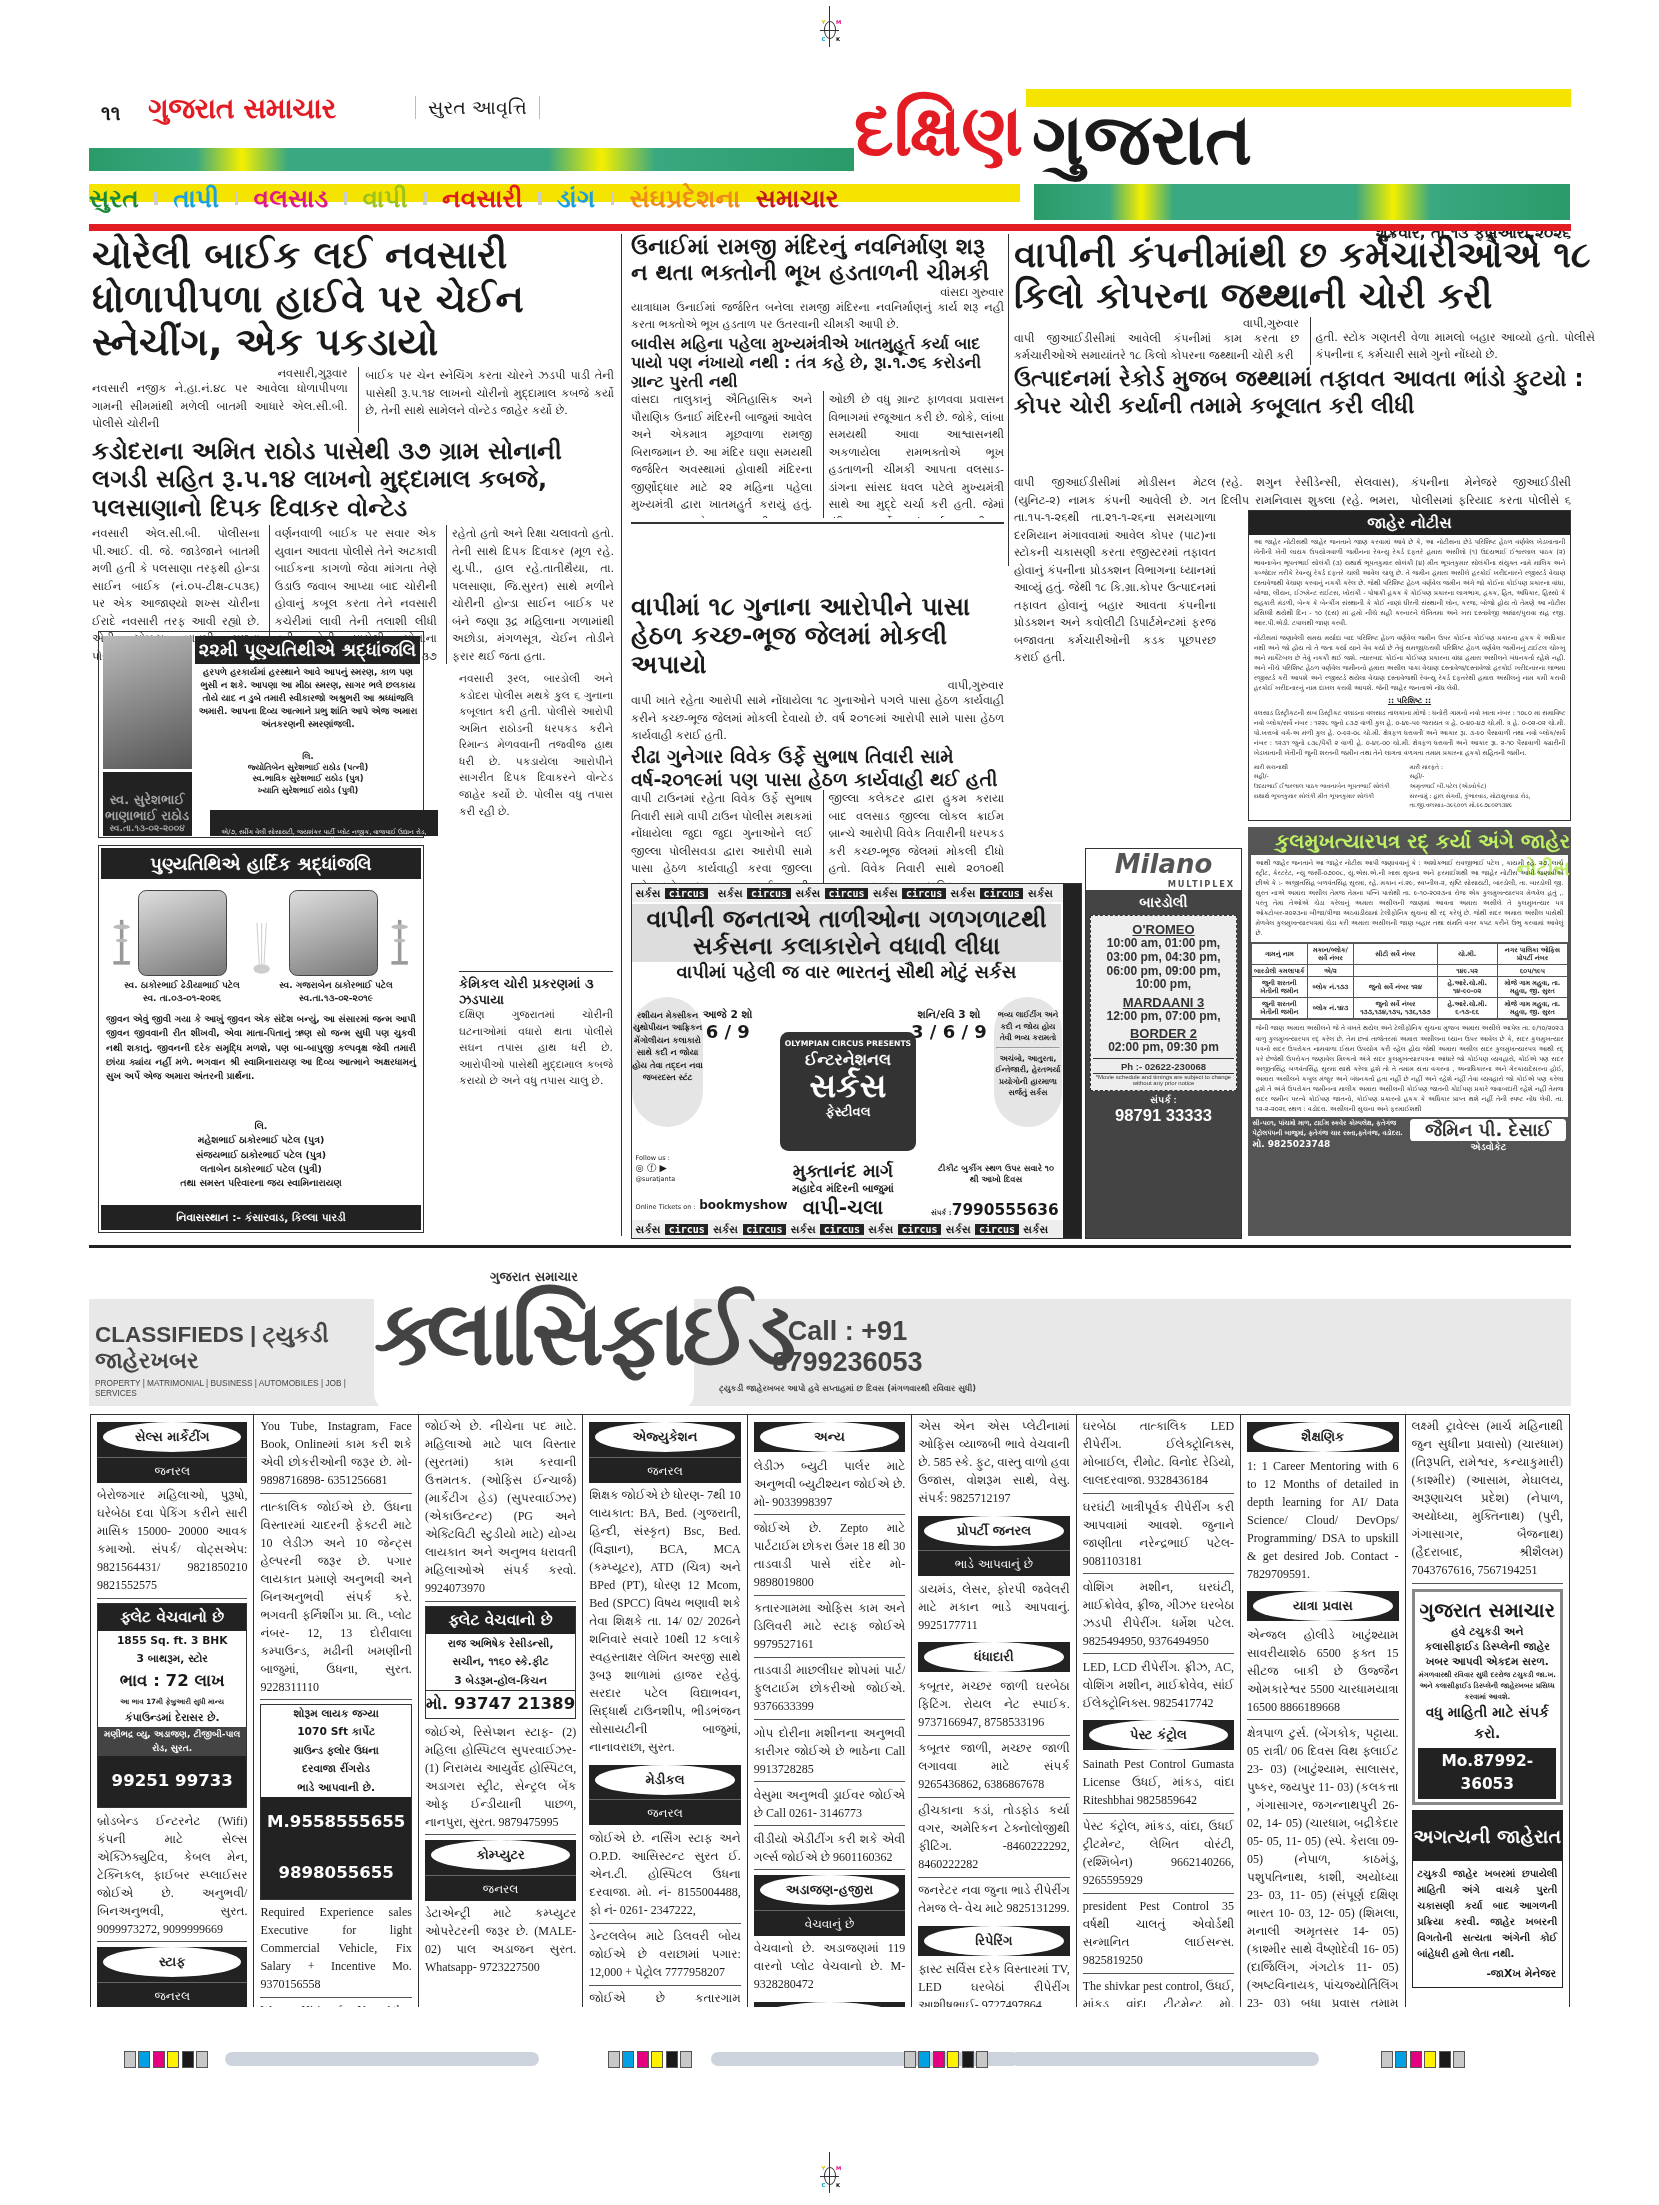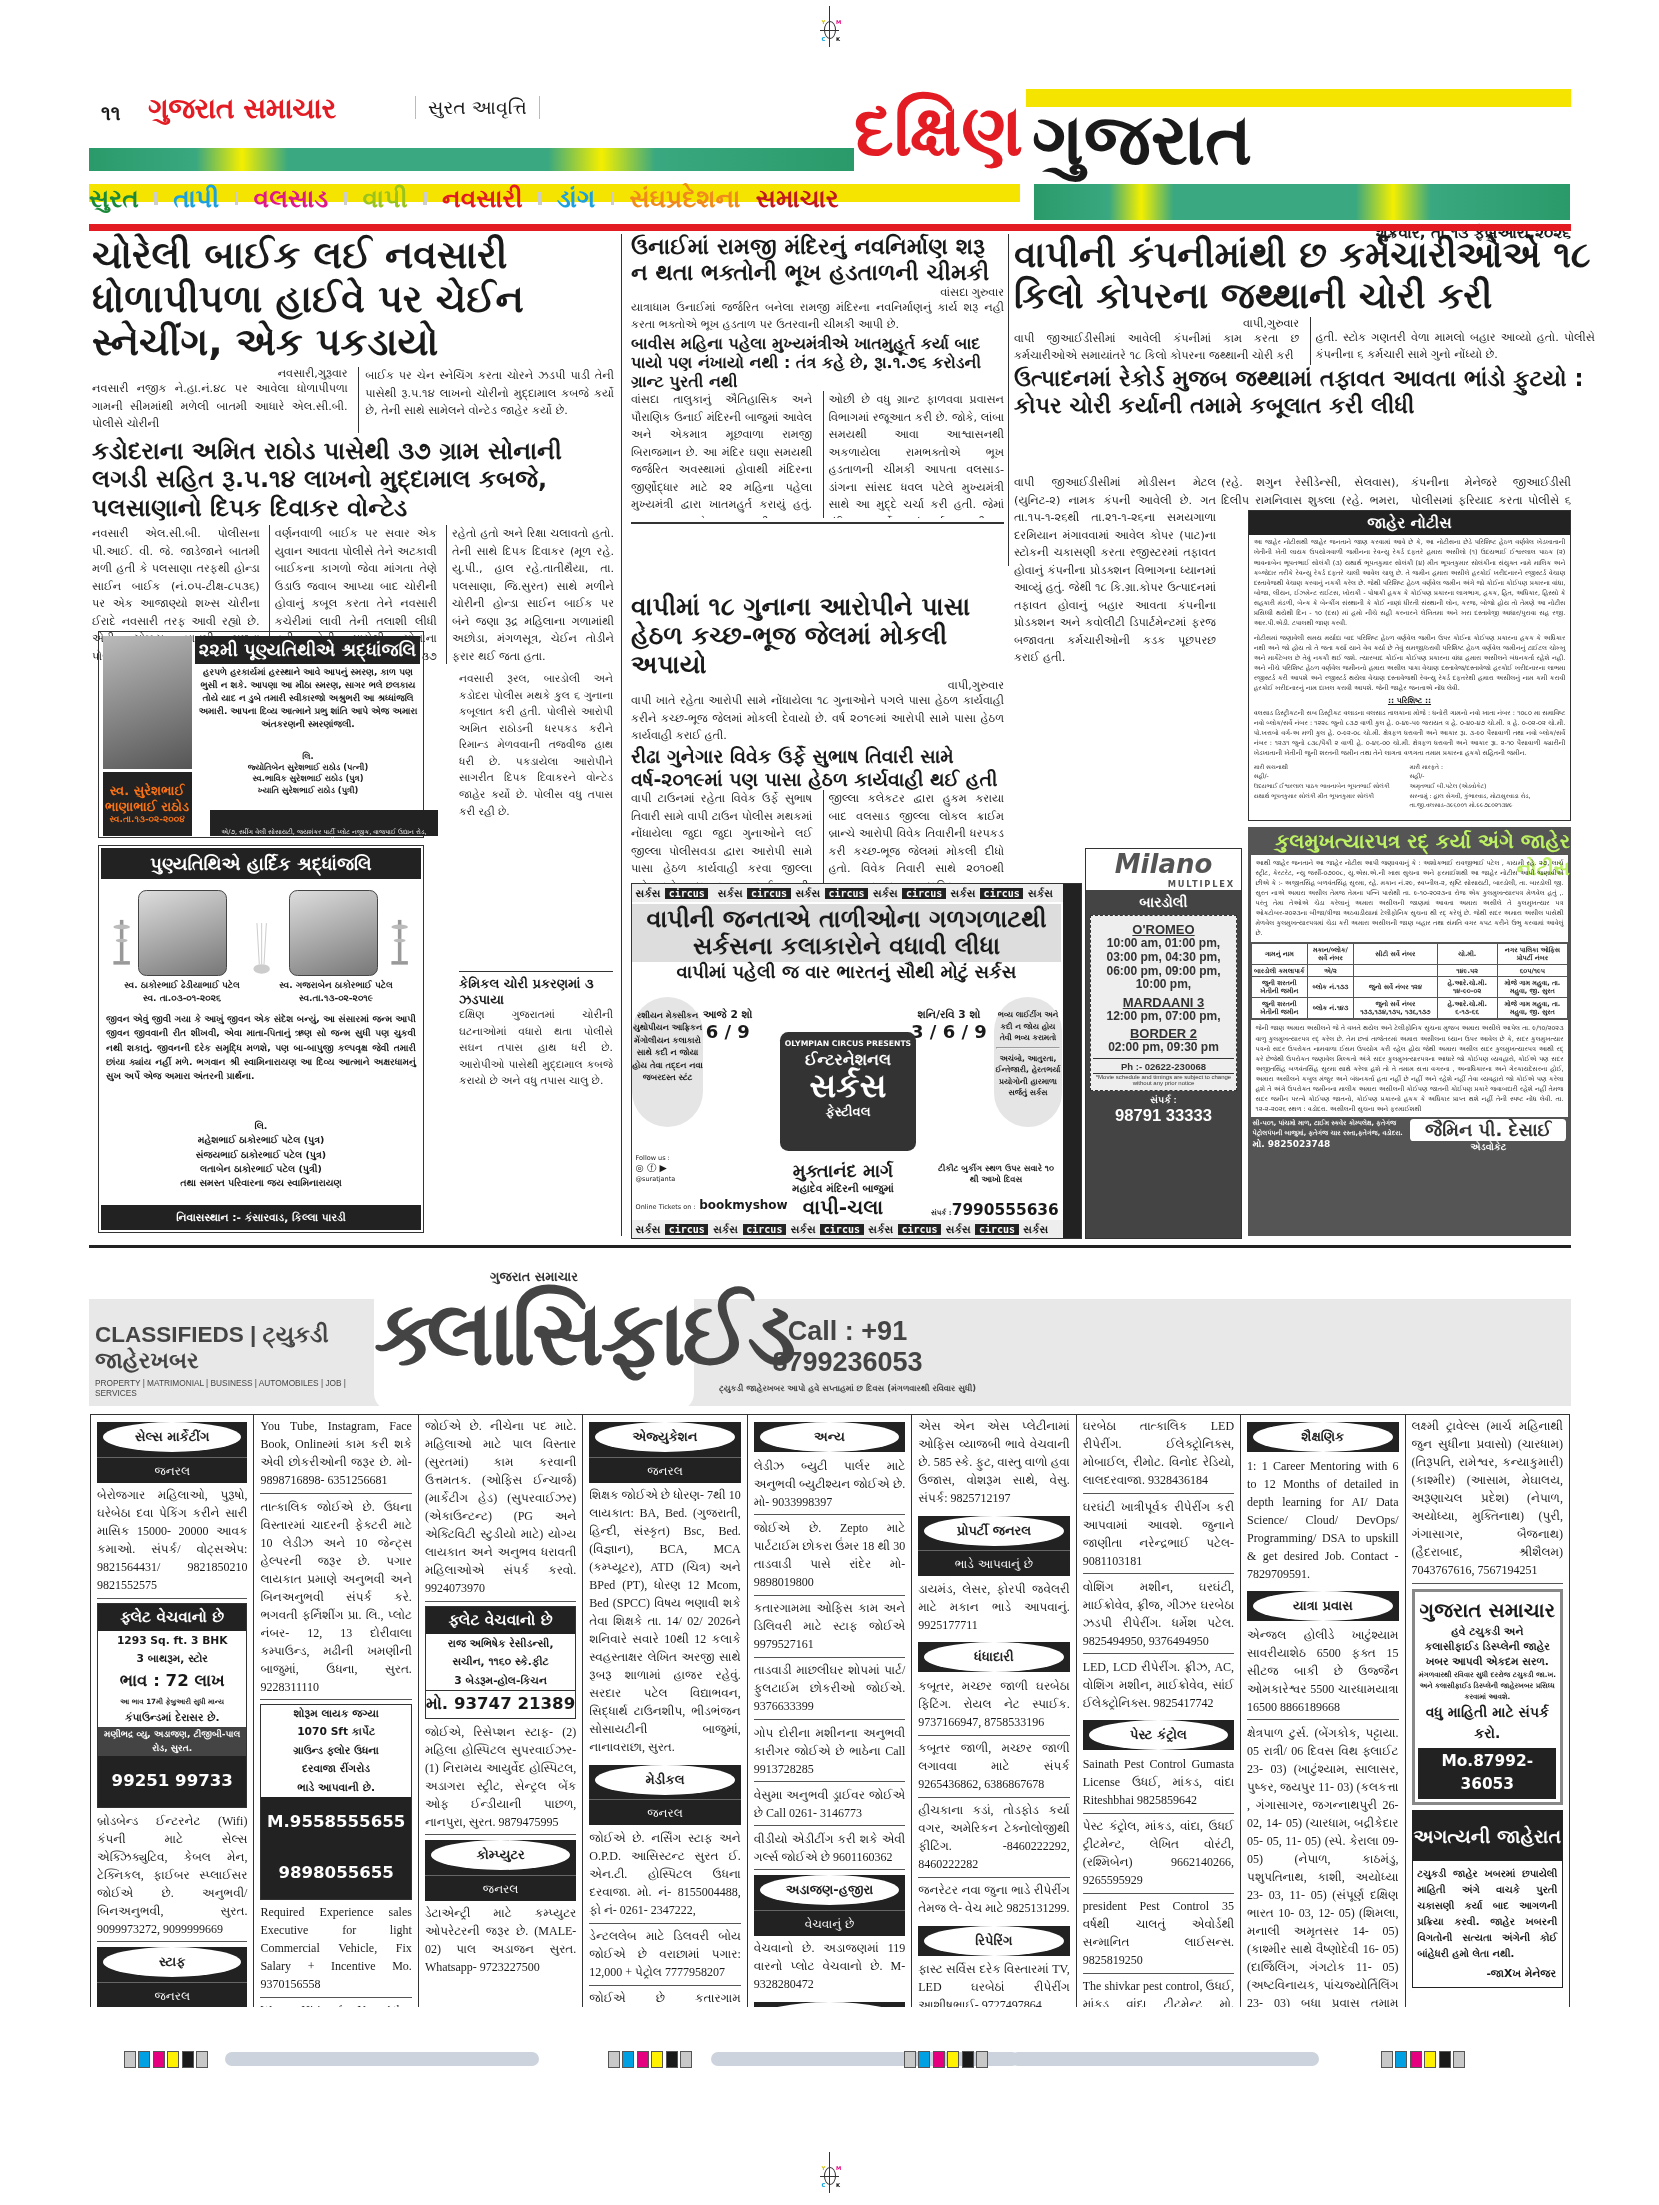--- a/index.html
+++ b/index.html
@@ -42,21 +42,21 @@
   .story4 { left: 631px; top: 593px; width: 373px; }
   .col-div1 { left: 621px; top: 234px; width: 1.2px; height: 1002px; background:#333; }
   .col-div2 { left: 1008px; top: 234px; width: 1.2px; height: 332px; background:#333; }
 
   
   .obit1 { left: 98px; top: 631px; width: 326px; height: 207px; border: 1.2px solid #333; }
   .obit1 .photo { position:absolute; left: 3.6px; top: 3.6px; width: 89px; height: 133px; background: linear-gradient(160deg,#bbb,#555); }
   .obit1 .title { position:absolute; left: 96px; top: 3.6px; width: 225px; height: 28.5px; background:#222; color:#fff; font-size: 18px; font-weight: 900; text-align:center; line-height:28.5px; }
   .obit1 .verse { position:absolute; left: 98px; top: 34px; width: 222px; font-size: 9px; text-align:center; line-height: 1.45; font-weight: 600; }
   .obit1 .signers { position:absolute; left: 98px; top: 119px; width: 222px; font-size: 8.3px; text-align:center; line-height: 1.35; font-weight: 700; }
-  .obit1 .name { position:absolute; left: 3.6px; top: 140px; width: 89px; height: 64px; background:#222; color:#f97316; text-align:center; font-weight:900; font-size: 13px; line-height: 1.2; padding-top: 11px; }
+  .obit1 .name { position:absolute; left: 3.6px; top: 140px; width: 89px; height: 64px; background:#222; color:#a3a3a3; text-align:center; font-weight:900; font-size: 13px; line-height: 1.2; padding-top: 20px; }
   .obit1 .addr { position:absolute; left: 111px; top: 178px; width: 228px; height: 26px; background:#222; color:#fff; font-size: 6.5px; text-align:center; line-height: 1.3; padding-top: 18px; }
 
   .obit2 { left: 98px; top: 845px; width: 326px; height: 388px; border: 1.2px solid #333; }
   .obit2 .title { position:absolute; left: 2.4px; top: 2.4px; right: 2.4px; height: 31px; background:#222; color:#fff; font-size: 18px; font-weight: 900; text-align:center; line-height:31px; }
   .obit2 .photo { position:absolute; top: 44px; width: 89px; height: 86px; border-radius: 8.3px; background: linear-gradient(160deg,#ddd,#777); border: 1.2px solid #444; }
   .obit2 .lamp { position:absolute; top: 68px; width: 21.3px; height: 53px; }
   .obit2 .cap { position:absolute; top: 133px; width: 142px; font-size: 9px; font-weight: 700; text-align:center; line-height:1.4; }
   .obit2 .msg { position:absolute; left: 7.1px; top: 166px; right: 7.1px; font-size: 9.2px; font-weight: 700; text-align: justify; line-height: 1.55; }
   .obit2 .signers { position:absolute; left: 7.1px; top: 273px; right: 7.1px; font-size: 9.5px; font-weight: 800; text-align:center; line-height: 1.5; }
   .obit2 .addr { position:absolute; left: 2.4px; bottom: 2.4px; right: 2.4px; height: 25px; background:#222; color:#fff; text-align:center; font-size: 10.7px; font-weight: 800; line-height: 25px; }
@@ -526,21 +526,21 @@
 <div class="abs cls-grid" style="grid-template-columns: repeat(9, 1fr); height: 593px;">
 
   <div class="cls-col">
     <div class="cat">
       <div class="oval">સેલ્સ માર્કેટીંગ</div>
       <div class="sub">જનરલ</div>
     </div>
     <div class="ad">બેરોજગાર મહિલાઓ, પુરૂષો, ઘરેબેઠા દવા પેકિંગ કરીને સારી માસિક 15000- 20000 આવક કમાઓ. સંપર્ક/ વોટ્સએપ: 9821564431/ 9821850210 9821552575</div>
     <div class="box-ad">
       <div class="hd">ફ્લેટ વેચવાનો છે</div>
-      <div class="ln">1293 Sq. ft. 3 BHK</div>
+      <div class="ln">1855 Sq. ft. 3 BHK</div>
       <div class="ln">3 બાથરૂમ, સ્ટોર</div>
       <div class="ln big">ભાવ : 72 લાખ</div>
       <div class="ln" style="font-size:7.1px;">આ ભાવ 17મી ફેબ્રુઆરી સુધી માન્ય</div>
       <div class="ln">કંપાઉન્ડમાં દેરાસર છે.</div>
       <div class="ln" style="background:#444;color:#fff;font-size:9px;">મણીભદ્ર વ્યુ, અડાજણ, ટીજીબી-પાલ રોડ, સુરત.</div>
       <div class="ph">99251 99733</div>
     </div>
     <div class="ad">બ્રોડબેન્ડ ઈન્ટરનેટ (Wifi) કંપની માટે સેલ્સ એક્ઝિક્યુટિવ, કેબલ મેન, ટેક્નિકલ, ફાઈબર સ્પ્લાઈસર જોઈએ છે. અનુભવી/ બિનઅનુભવી, સુરત. 9099973272, 9099999669</div>
     <div class="cat">
       <div class="oval">સ્ટાફ</div>

